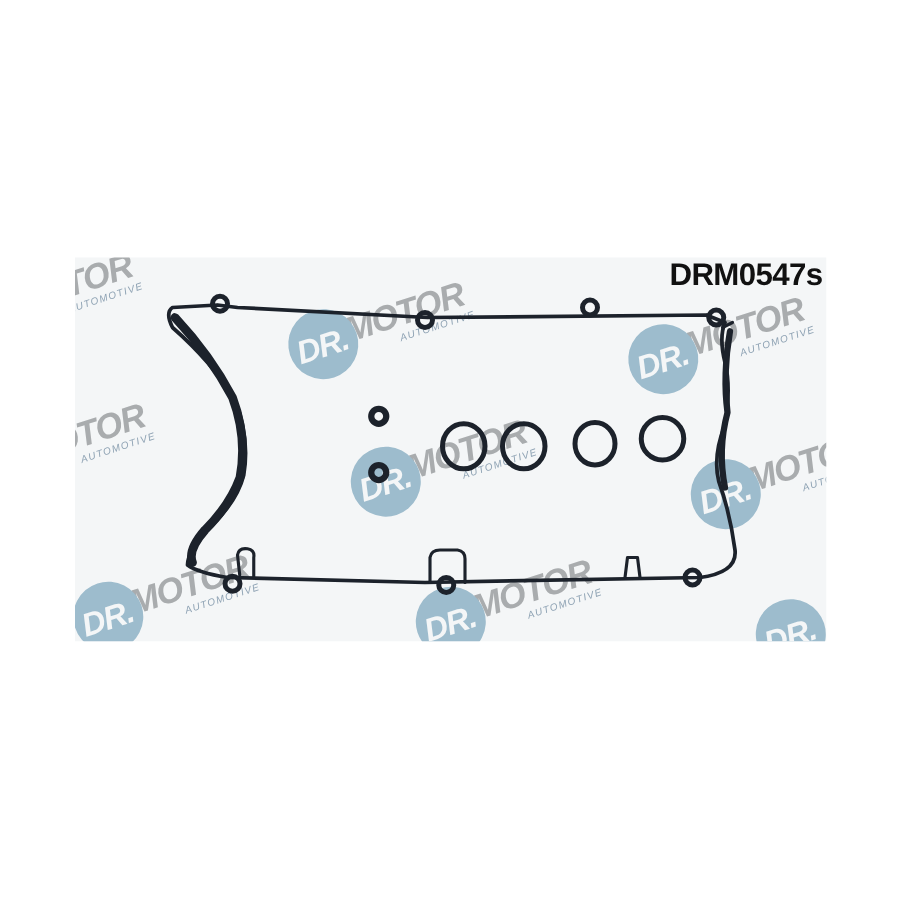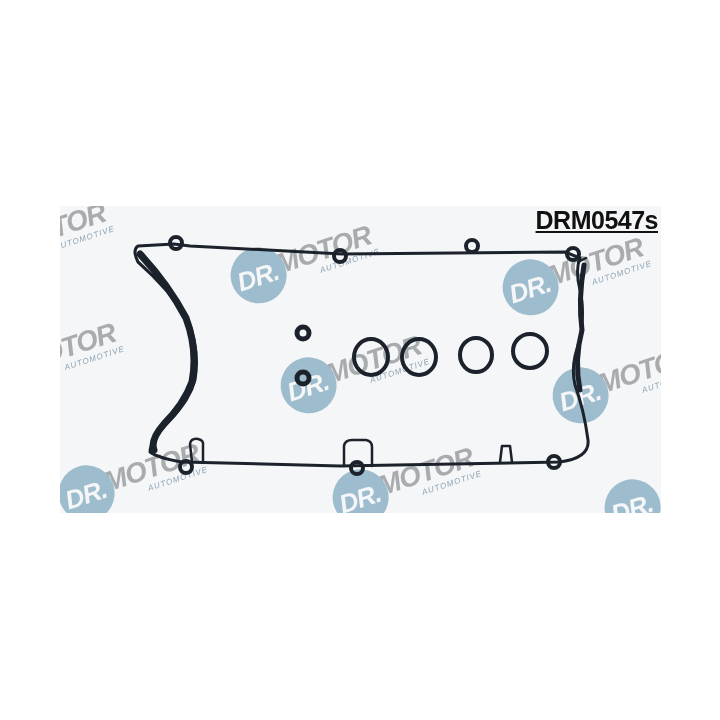--- a/index.html
+++ b/index.html
@@ -4,21 +4,21 @@
 <style>
   html, body { margin: 0; padding: 0; background: #ffffff; }
   body { width: 720px; height: 720px; position: relative; overflow: hidden; font-family: "Liberation Sans", sans-serif; }
   .panel { position: absolute; left: 60px; top: 206px; width: 601px; height: 307px; background: #f4f6f7; overflow: hidden; }
   .wm { position: absolute; transform: rotate(-18deg); transform-origin: left center; white-space: nowrap; }
   .wm .disc { display: inline-block; width: 56px; height: 56px; border-radius: 50%; background: #9dbccd; vertical-align: middle; position: relative; }
   .wm .disc span { position: absolute; left: 6px; top: 14px; font-weight: bold; font-style: italic; font-size: 26px; color: #f4f6f7; letter-spacing: -1px; }
   .wm .txt { display: inline-block; vertical-align: middle; margin-left: -8px; }
   .wm .brand { font-weight: bold; font-style: italic; font-size: 28px; color: #a9acae; letter-spacing: -1px; line-height: 28px; }
   .wm .sub { font-style: italic; font-size: 8px; color: #8fa3b4; letter-spacing: 1px; margin-left: 40px; }
-  .code { position: absolute; right: 62px; top: 206px; font-weight: bold; font-size: 25px; color: #111; letter-spacing: -0.5px; text-decoration: underline; }
+  .code { position: absolute; right: 62px; top: 206px; font-weight: bold; font-size: 25px; color: #111; letter-spacing: -0.5px; }
   svg.gasket { position: absolute; left: 0; top: 0; }
 </style>
 </head>
 <body>
 
 <div class="panel">
   <div class="wm" style="left:-40px; top:20px;">
     <span class="txt"><div class="brand">MOTOR</div><div class="sub">AUTOMOTIVE</div></span>
   </div>
   <div class="wm" style="left:172px; top:50px;">

